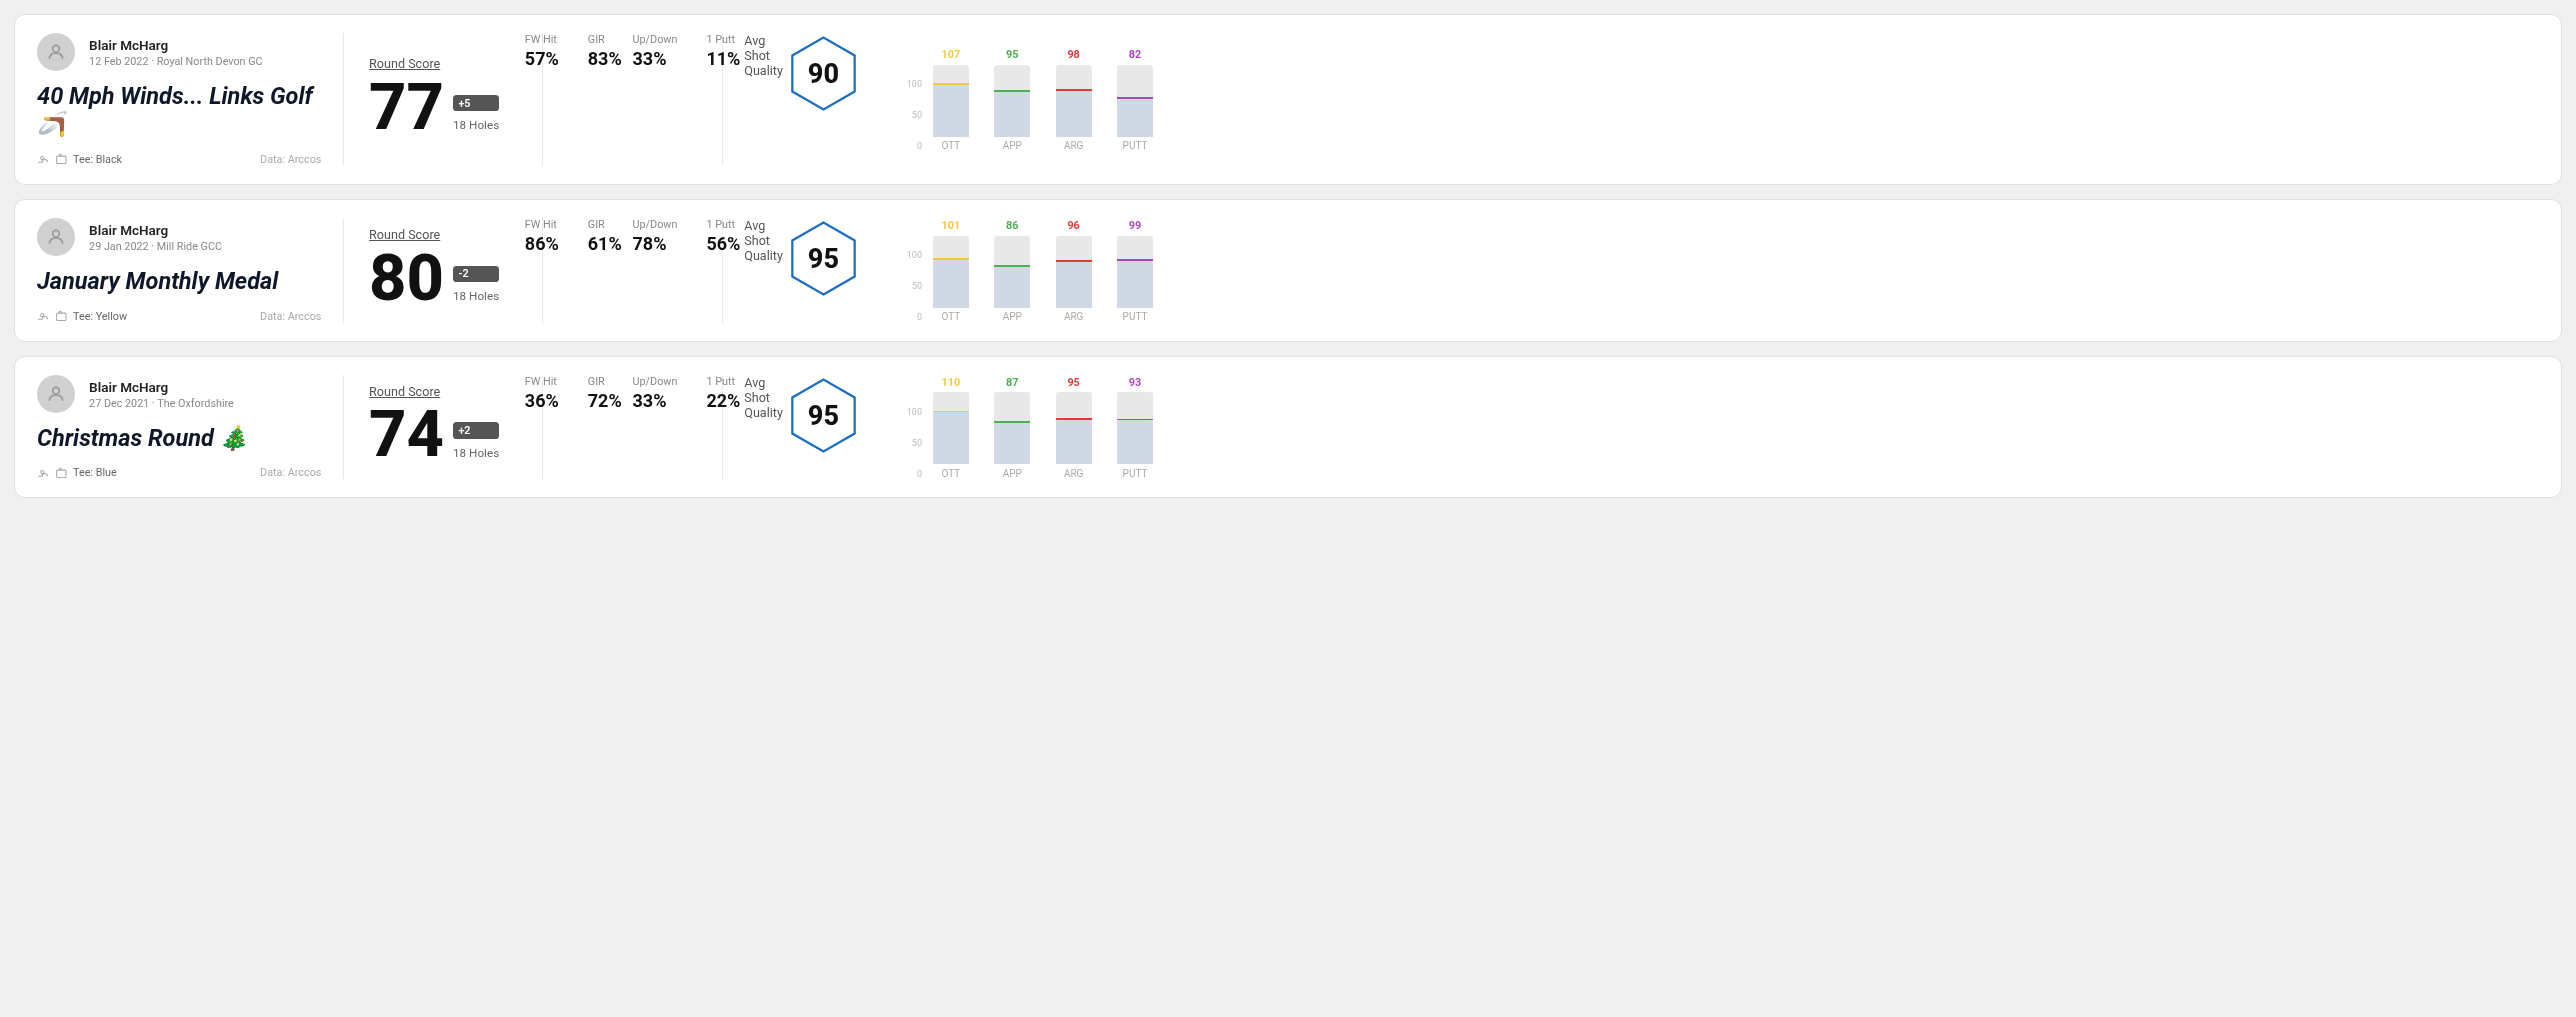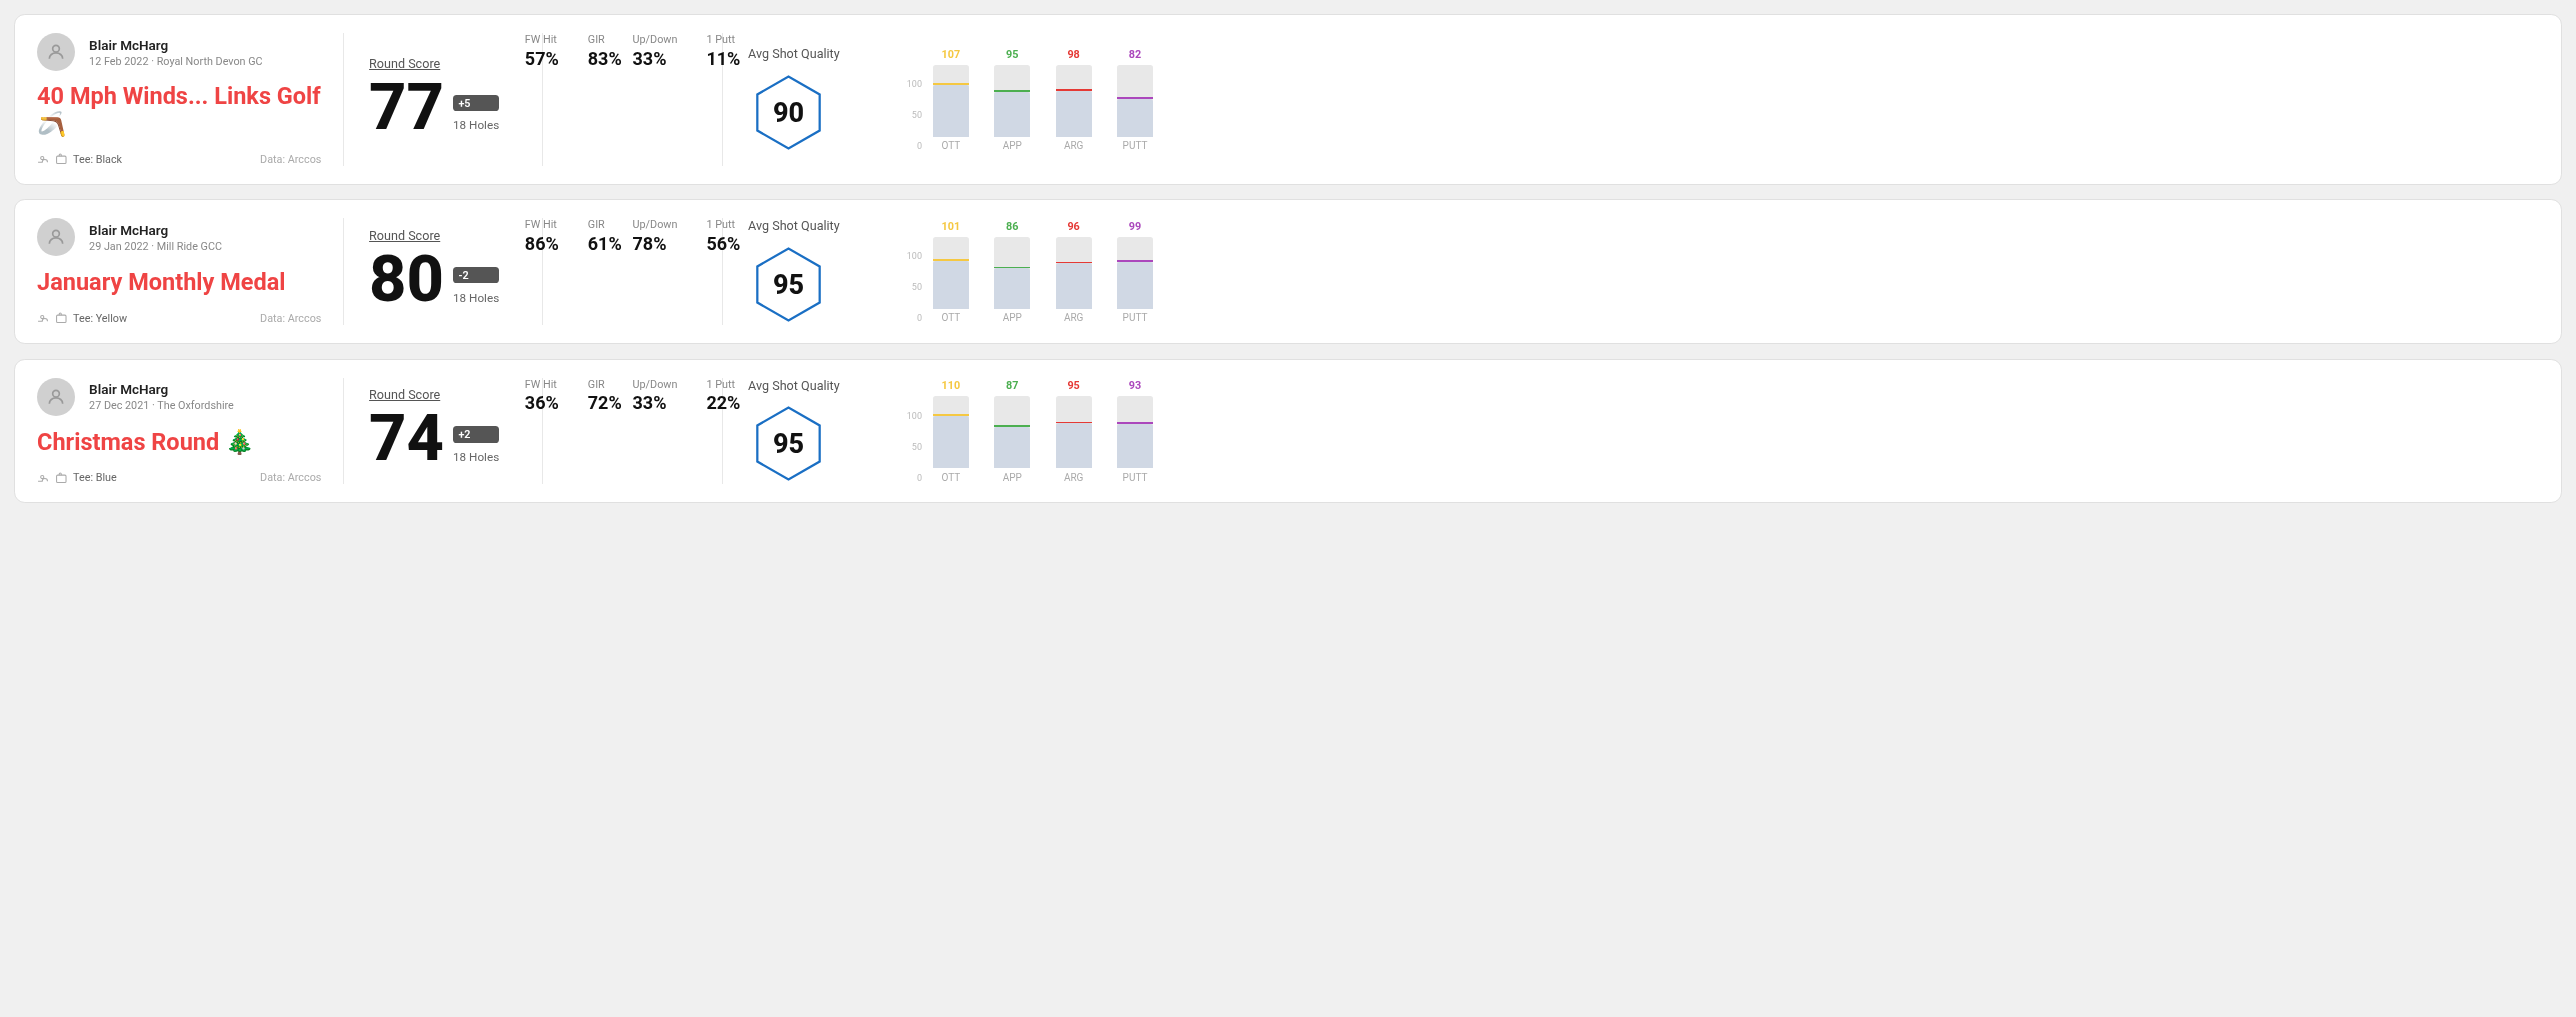--- a/index.html
+++ b/index.html
@@ -51,23 +51,24 @@
       color: #222;
     }
     .user-date-course {
       font-size: 10.8px;
       color: #888;
       margin-top: 1.8px;
     }
     .round-title {
       font-size: 23.5px;
       font-weight: 700;
-      color: #ef4444;
+      color: #0f172a;
       margin-bottom: 14.4px;
       line-height: 1.2;
+      font-style: italic;
     }
     .card-footer {
       display: flex;
       justify-content: space-between;
       align-items: center;
     }
     .tee-info {
       display: flex;
       align-items: center;
       gap: 5.4px;
@@ -141,21 +142,21 @@
     .stat-value {
       font-size: 18px;
       font-weight: 700;
       color: #111;
     }
     .quality-section {
       width: 162px;
       flex-shrink: 0;
       padding: 0 25px;
       display: flex;
-      flex-direction: column;
+      flex-direction: row;
       justify-content: center;
       align-items: flex-start;
     }
     .quality-label {
       font-size: 12.6px;
       color: #555;
       margin-bottom: 10.8px;
     }
     .hexagon-container {
       display: flex;

